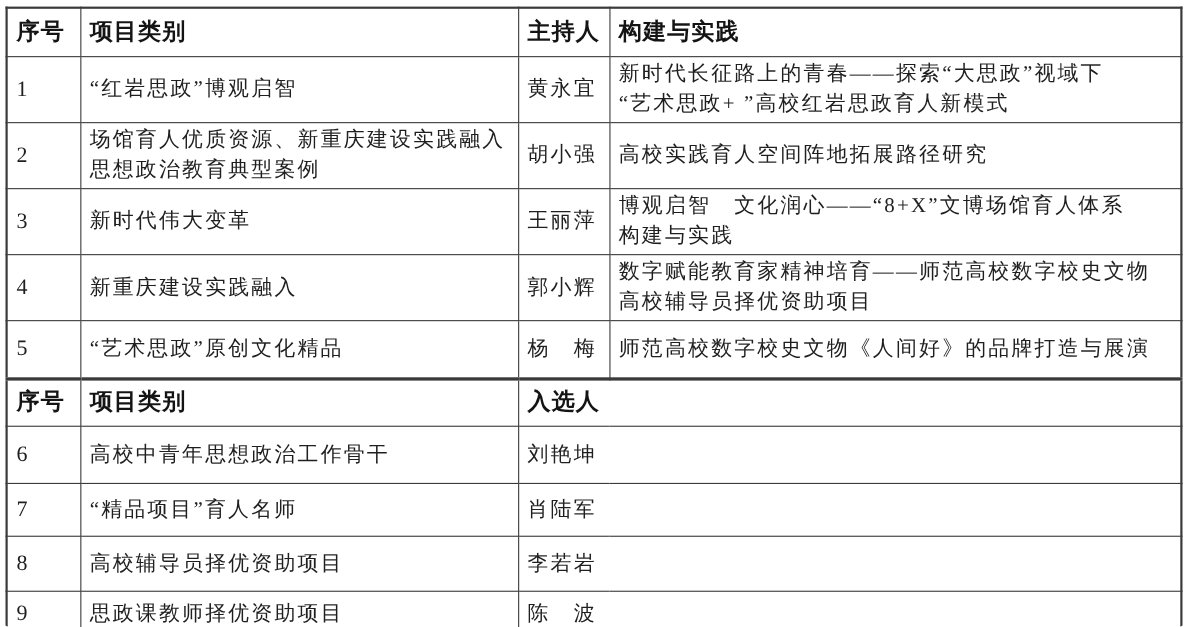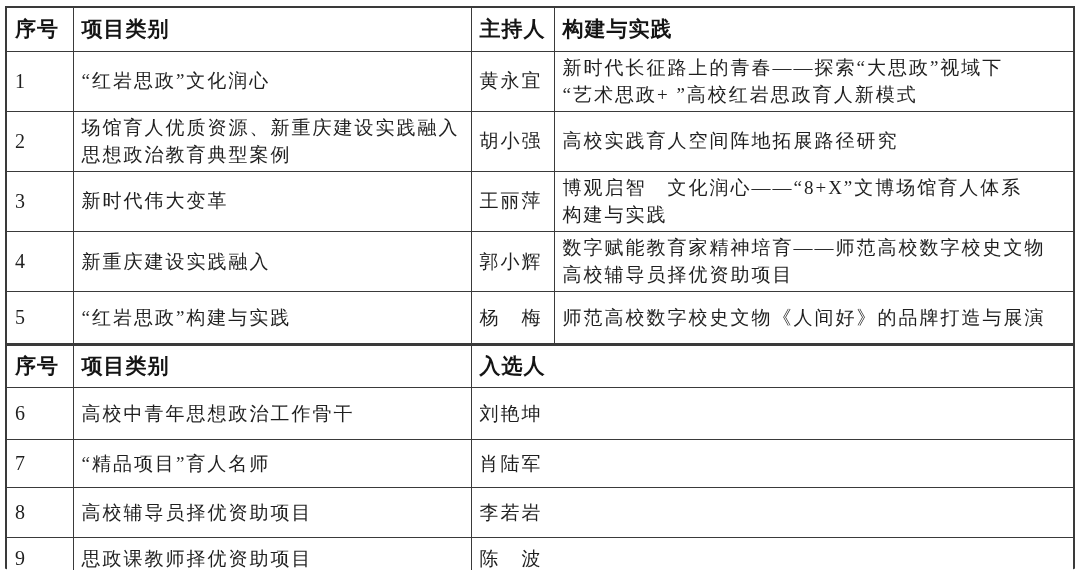--- a/index.html
+++ b/index.html
@@ -68,21 +68,21 @@
     </colgroup>
     <tbody id="table-body">
         <tr class="header1" style="height: 44px;">
           <th>序号</th>
           <th>项目类别</th>
           <th>主持人</th>
           <th>构建与实践</th>
         </tr>
         <tr class="data-row" style="height: 58px;">
           <td class="cell-num">1</td>
-          <td class="cell-body">“红岩思政”文化润心</td>
+          <td class="cell-body">“红岩思政”博观启智</td>
           <td class="cell-body">黄永宜</td>
           <td class="cell-body">新时代长征路上的青春——探索“大思政”视域下
 “艺术思政+ ”高校红岩思政育人新模式</td>
         </tr>
         <tr class="data-row" style="height: 56px;">
           <td class="cell-num">2</td>
           <td class="cell-body">场馆育人优质资源、新重庆建设实践融入
 思想政治教育典型案例</td>
           <td class="cell-body">胡小强</td>
           <td class="cell-body">高校实践育人空间阵地拓展路径研究</td>
@@ -96,21 +96,21 @@
         </tr>
         <tr class="data-row" style="height: 57px;">
           <td class="cell-num">4</td>
           <td class="cell-body">新重庆建设实践融入</td>
           <td class="cell-body">郭小辉</td>
           <td class="cell-body">数字赋能教育家精神培育——师范高校数字校史文物
 高校辅导员择优资助项目</td>
         </tr>
         <tr class="data-row" style="height: 53px;">
           <td class="cell-num">5</td>
-          <td class="cell-body">“红岩思政”构建与实践</td>
+          <td class="cell-body">“艺术思政”原创文化精品</td>
           <td class="cell-body">杨　梅</td>
           <td class="cell-body">师范高校数字校史文物《人间好》的品牌打造与展演</td>
         </tr>
         <tr class="header2" style="height: 43px;">
           <th>序号</th>
           <th>项目类别</th>
           <th colspan="2">入选人</th>
         </tr>
         <tr class="data-row" style="height: 52px;">
           <td class="cell-num">6</td>

